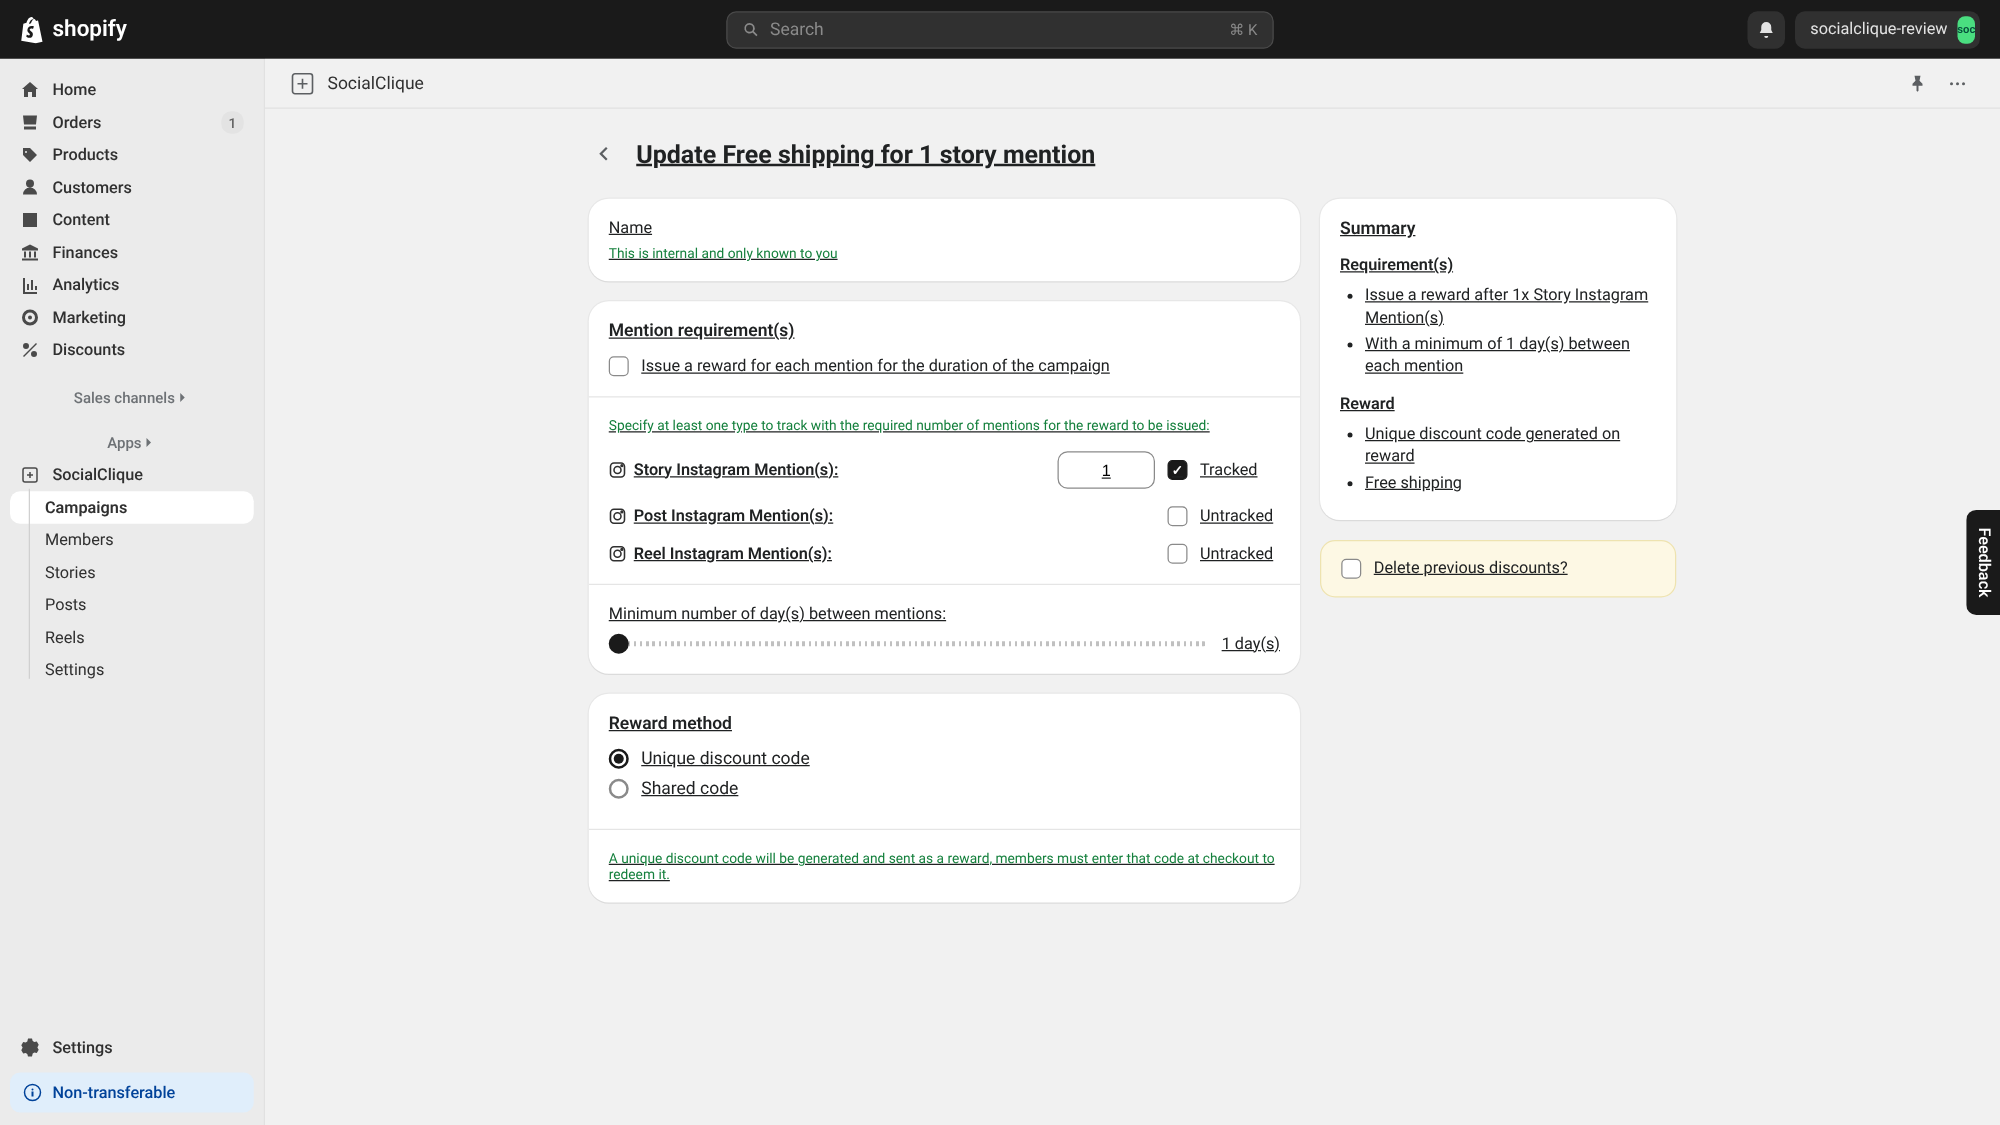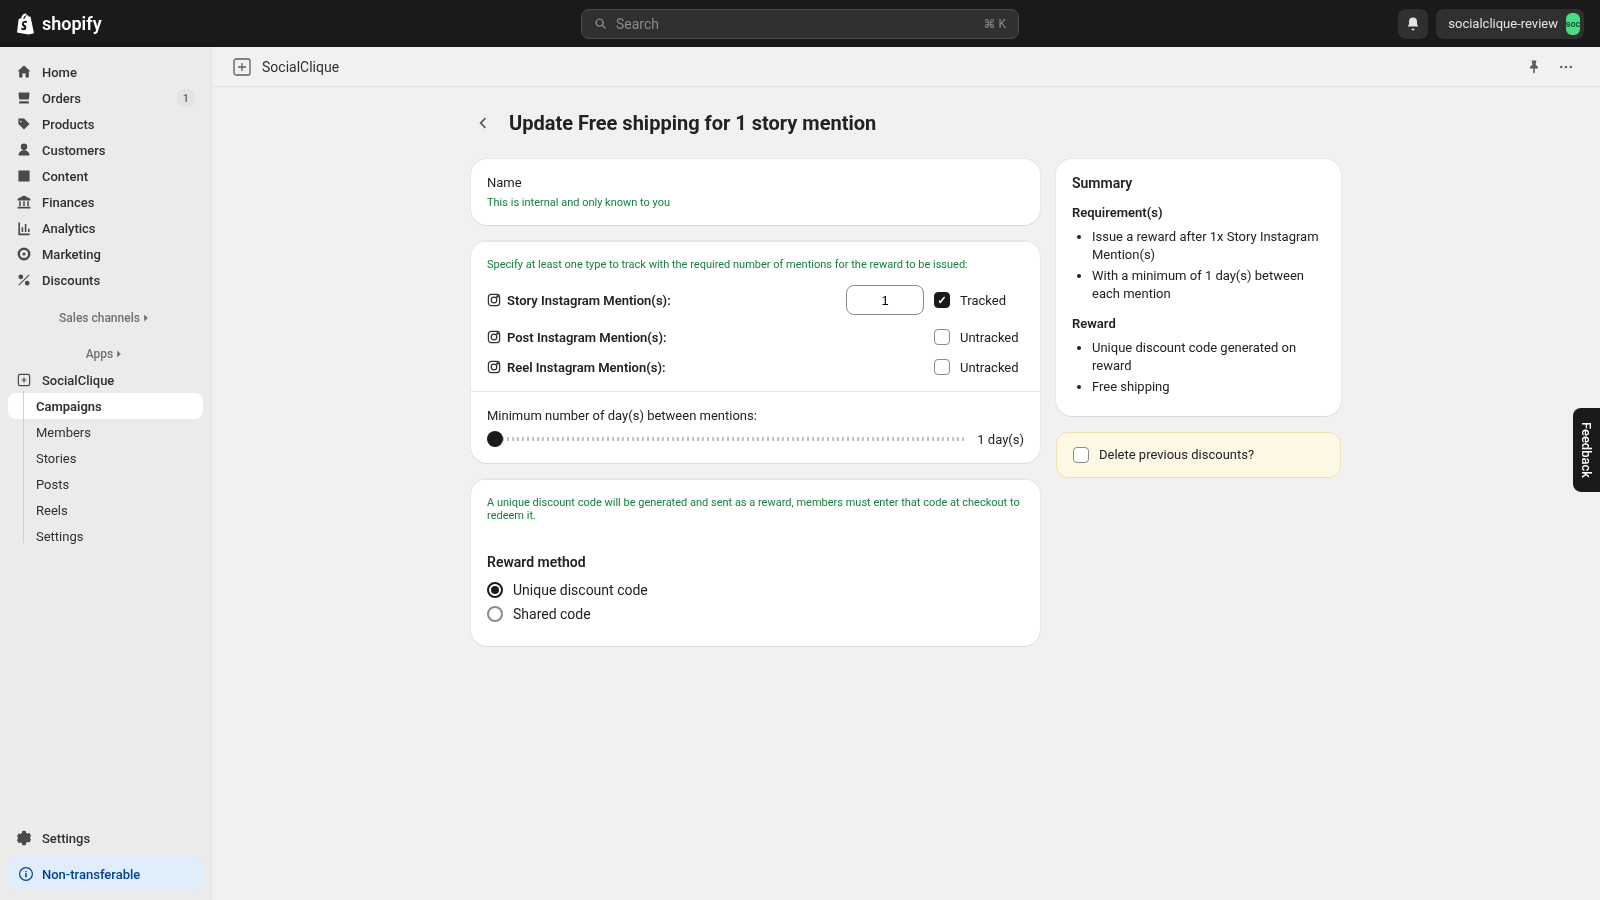--- a/index.html
+++ b/index.html
@@ -26,21 +26,21 @@
 .nav-sub-wrap::before { content: ""; position: absolute; left: 15px; top: -2px; bottom: 6px; width: 1px; background: #d0d0d0; }
 .sidebar-bottom { margin-top: auto; padding-bottom: 10px; }
 .settings-item { display: flex; align-items: center; gap: 10px; padding: 6px 8px; color: #303030; font-size: 13px; font-weight: 500; cursor: pointer; }
 .nontransfer { margin: 6px 0 0 0; background: #e0eefb; color: #004299; border-radius: 8px; padding: 8px 10px; display: flex; align-items: center; gap: 8px; font-size: 13px; font-weight: 500; }
 .main { flex: 1; overflow-y: auto; }
 .page-header { height: 40px; background: #f1f1f1; display: flex; align-items: center; padding: 0 20px; border-bottom: 1px solid #e1e1e1; gap: 10px; position: sticky; top: 0; }
 .app-icon { width: 20px; height: 20px; display: flex; align-items: center; justify-content: center; }
 .app-name { font-size: 14px; color: #303030; }
 .page-header-actions { margin-left: auto; display: flex; gap: 4px; }
 .header-action { width: 28px; height: 28px; border-radius: 6px; display: flex; align-items: center; justify-content: center; cursor: pointer; color: #5c5f62; }
-.content { max-width: 870px; margin: 0 auto; padding: 24px 0 40px 0; }
+.content { max-width: 870px; margin: 0 auto; padding: 24px 0 40px 0; text-decoration: underline; }
 .page-title-row { display: flex; align-items: center; gap: 14px; margin-bottom: 24px; }
 .back-btn { width: 24px; height: 24px; display: flex; align-items: center; justify-content: center; cursor: pointer; border-radius: 6px; }
 .page-title { font-size: 20px; font-weight: 700; }
 .columns { display: flex; gap: 16px; align-items: flex-start; }
 .col-left { flex: 1; display: flex; flex-direction: column; gap: 16px; }
 .col-right { width: 285px; display: flex; flex-direction: column; gap: 16px; }
 .card { background: #fff; border-radius: 16px; box-shadow: 0 1px 0 rgba(0,0,0,0.05), 0 0 0 1px rgba(0,0,0,0.04); overflow: hidden; }
 .card-section { padding: 16px; }
 .card-section.bt { border-top: 1px solid #e5e5e5; }
 .label { font-size: 13px; font-weight: 450; margin-bottom: 4px; }
@@ -283,20 +283,27 @@
         <div class="col-left">
 
           <div class="card">
             <div class="card-section">
               <div class="label">Name</div>
               <div class="help">This is internal and only known to you</div>
             </div>
           </div>
 
           <div class="card">
+            <div class="card-section">
+              <div class="section-title">Mention requirement(s)</div>
+              <div class="checkbox-row">
+                <div class="chk"></div>
+                <span style="font-size:13px;">Issue a reward for each mention for the duration of the campaign</span>
+              </div>
+            </div>
             <div class="card-section bt">
               <div class="help" style="margin-top:0;">Specify at least one type to track with the required number of mentions for the reward to be issued:</div>
 
               <div class="mention-row">
                 <span class="mention-label">
                     <svg width="14" height="14" viewBox="0 0 20 20" fill="none" stroke="#303030" stroke-width="1.8">
                       <rect x="2" y="2" width="16" height="16" rx="4"></rect>
                       <circle cx="10" cy="10" r="4"></circle>
                       <circle cx="15" cy="5" r="1" fill="#303030"></circle>
                     </svg>
@@ -342,33 +349,33 @@
                 <div class="slider">
                   <div class="slider-track"></div>
                   <div class="slider-thumb"></div>
                 </div>
                 <span style="font-size:13px;">1 day(s)</span>
               </div>
             </div>
           </div>
 
           <div class="card">
-            <div class="card-section bt">
-              <div class="help" style="margin-top:0;">A unique discount code will be generated and sent as a reward, members must enter that code at checkout to redeem it.</div>
-            </div>
             <div class="card-section">
               <div class="section-title">Reward method</div>
               <div class="radio-row">
                 <div class="radio checked"></div>
                 <span>Unique discount code</span>
               </div>
               <div class="radio-row">
                 <div class="radio"></div>
                 <span>Shared code</span>
               </div>
+            </div>
+            <div class="card-section bt">
+              <div class="help" style="margin-top:0;">A unique discount code will be generated and sent as a reward, members must enter that code at checkout to redeem it.</div>
             </div>
           </div>
 
         </div>
 
         <div class="col-right">
           <div class="card summary-card">
             <div class="card-section">
               <div class="summary-title">Summary</div>
               <div class="summary-sub">Requirement(s)</div>

